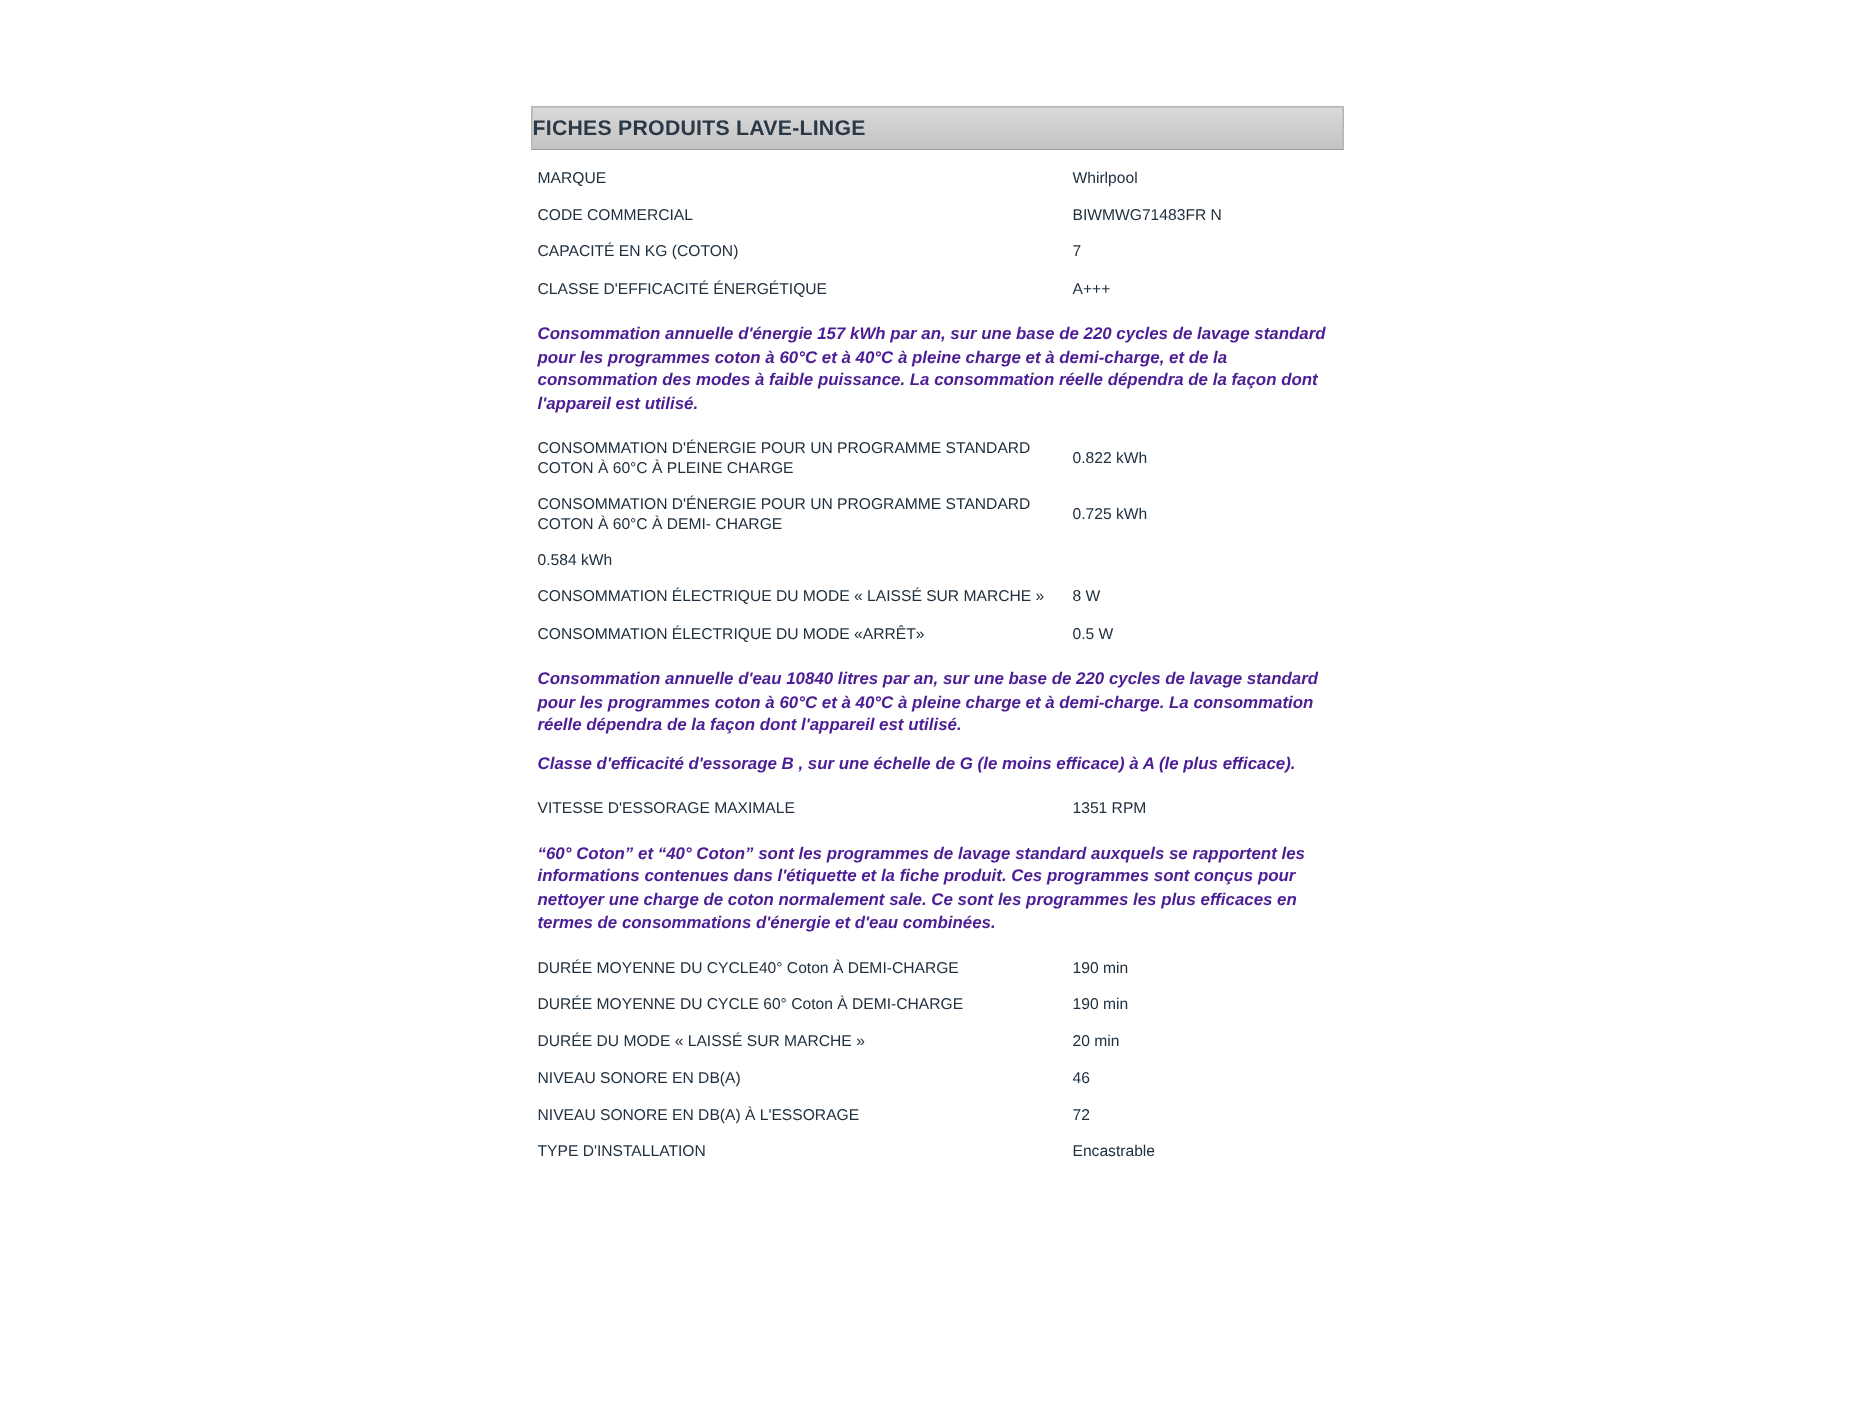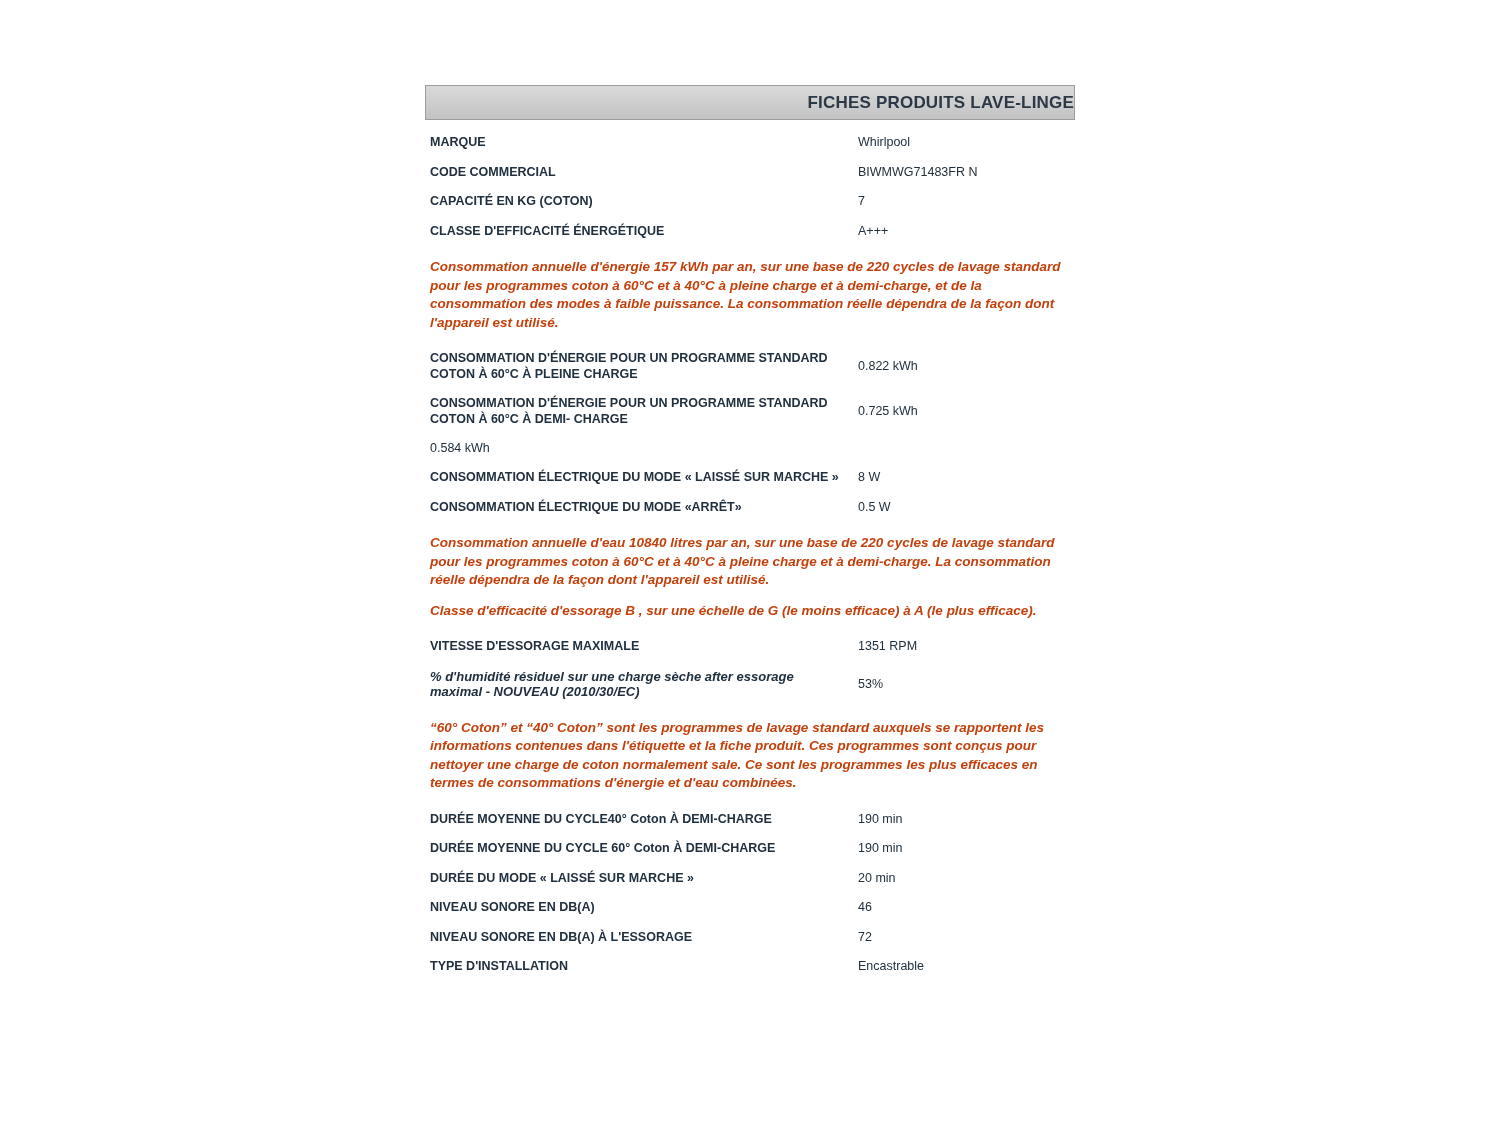--- a/index.html
+++ b/index.html
@@ -23,60 +23,60 @@
     width: 650px;
   }
   .header-bar {
     width: 650px;
     height: 35px;
     box-sizing: border-box;
     background: linear-gradient(180deg, #d9d9d9 0%, #cdcdcd 55%, #c3c3c3 100%);
     border: 1px solid #9d9d9d;
     display: flex;
     align-items: center;
-    justify-content: flex-end;
+    justify-content: flex-start;
     margin-bottom: 8px;
   }
   .header-title {
     font-size: 17px;
     font-weight: bold;
     letter-spacing: 0.2px;
     color: #2b3947;
   }
   .row {
     display: flex;
     align-items: center;
     padding: 7px 0 7px 5px;
     box-sizing: border-box;
   }
   .row .label {
     width: 428px;
     padding-right: 14px;
     box-sizing: border-box;
     font-size: 12.5px;
-    font-weight: bold;
+    font-weight: normal;
     line-height: 15.5px;
   }
   .row .label.italic {
     font-style: italic;
     font-size: 13px;
   }
   .row .value {
     flex: 1;
     font-size: 12.5px;
     line-height: 15px;
   }
   .para {
     margin: 12px 0;
     padding-left: 5px;
     font-size: 13.5px;
     font-weight: bold;
     font-style: italic;
     line-height: 18.5px;
-    color: #c2410c;
+    color: #4c1d95;
   }
 </style>
 </head>
 <body>
 
 <div class="canvas">
   <div class="sheet">
 
     <div class="header-bar">
       <span class="header-title">FICHES PRODUITS LAVE-LINGE</span>
@@ -122,24 +122,20 @@
     </div>
 
     <p class="para">Consommation annuelle d'eau 10840 litres par an, sur une base de 220 cycles de lavage standard pour les programmes coton à 60°C et à 40°C à pleine charge et à demi-charge. La consommation réelle dépendra de la façon dont l'appareil est utilisé.</p>
 
     <p class="para">Classe d'efficacité d'essorage B , sur une échelle de G (le moins efficace) à A (le plus efficace).</p>
 
     <div class="row">
       <div class="label">VITESSE D'ESSORAGE MAXIMALE</div>
       <div class="value">1351 RPM</div>
     </div>
-    <div class="row">
-      <div class="label italic">% d'humidité résiduel sur une charge sèche after essorage maximal - NOUVEAU (2010/30/EC)</div>
-      <div class="value">53%</div>
-    </div>
 
     <p class="para">“60° Coton” et “40° Coton” sont les programmes de lavage standard auxquels se rapportent les informations contenues dans l'étiquette et la fiche produit. Ces programmes sont conçus pour nettoyer une charge de coton normalement sale. Ce sont les programmes les plus efficaces en termes de consommations d'énergie et d'eau combinées.</p>
 
     <div class="row">
       <div class="label">DURÉE MOYENNE DU CYCLE40° Coton À DEMI-CHARGE</div>
       <div class="value">190 min</div>
     </div>
     <div class="row">
       <div class="label">DURÉE MOYENNE DU CYCLE 60° Coton À DEMI-CHARGE</div>
       <div class="value">190 min</div>

